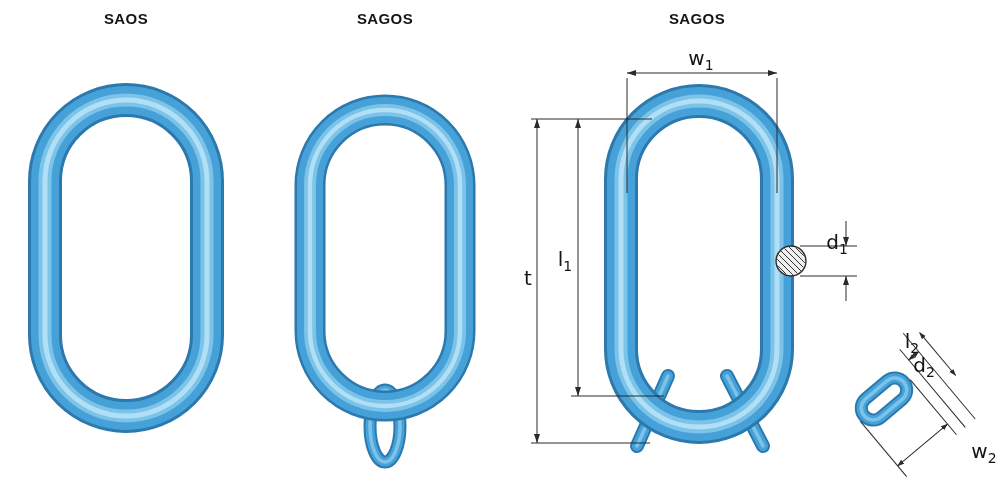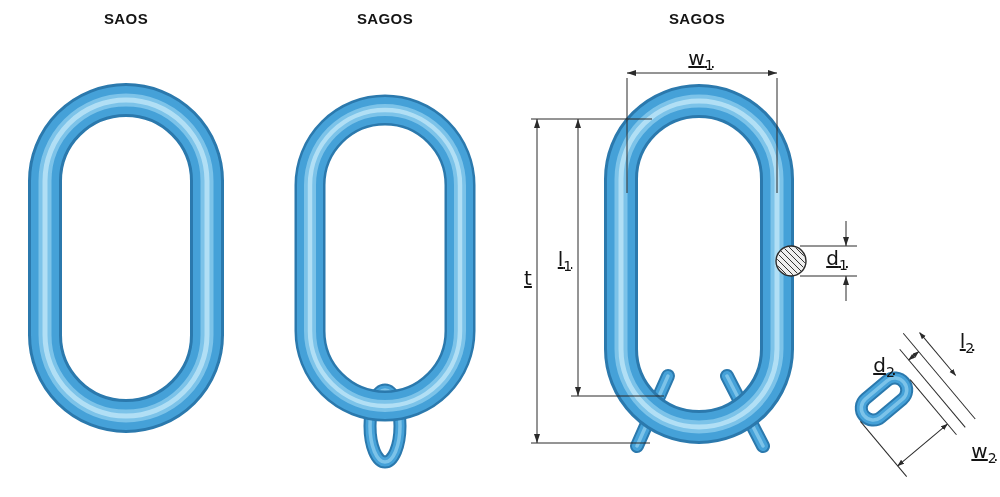--- a/index.html
+++ b/index.html
@@ -2,21 +2,21 @@
 <html style="--ring-body: #45a1d8; --ring-outline: #2b79ad; --ring-highlight: #7cc3e9; --ring-core: #b7e2f6; --dimension-line: #2a2a2a; --text: #141414; --section-fill: #efefef; --section-hatch: #333333;"><head>
 <meta charset="utf-8">
 <style>
   html,body{margin:0;padding:0;background:#ffffff;}
   .canvas{position:relative;width:1000px;height:497px;background:#ffffff;overflow:hidden;
           font-family:"Liberation Sans", sans-serif;border-radius:27px;}
   .canvas svg{position:absolute;left:0;top:0;}
   .fig-title{position:absolute;transform:translateX(-50%);font:600 15px "Liberation Sans",sans-serif;
              color:var(--text,#141414);letter-spacing:.4px;white-space:nowrap;}
   .dim-label{position:absolute;transform:translateX(-50%);font:400 20px "DejaVu Sans",sans-serif;
-             color:var(--text,#141414);white-space:nowrap;line-height:1;text-decoration:underline;}
+             color:var(--text,#141414);white-space:nowrap;line-height:1;}
   .dim-label sub{font-size:14px;line-height:1;}
   .tube-outline{stroke:var(--ring-outline,#2b79ad);fill:none;}
   .tube-body{stroke:var(--ring-body,#45a1d8);fill:none;}
   .tube-high{stroke:var(--ring-highlight,#7cc3e9);fill:none;}
   .tube-core{stroke:var(--ring-core,#b7e2f6);fill:none;opacity:.9;}
   .dim{stroke:var(--dimension-line,#2a2a2a);stroke-width:1;fill:none;}
   .arrowhead{fill:var(--dimension-line,#2a2a2a);}
   .section-circle{fill:var(--section-fill,#efefef);stroke:var(--dimension-line,#2a2a2a);stroke-width:1.4;}
   .hatch{stroke:var(--section-hatch,#333333);stroke-width:1;fill:none;}
 </style>
@@ -132,18 +132,18 @@
     </g>
   </svg>
 
   <div class="fig-title" style="left:126px;top:10px">SAOS</div>
   <div class="fig-title" style="left:385px;top:10px">SAGOS</div>
   <div class="fig-title" style="left:697px;top:10px">SAGOS</div>
 
   <div class="dim-label" style="left:701px;top:48px"><span>w</span><sub>1</sub></div>
   <div class="dim-label" style="left:565px;top:249px"><span>l</span><sub>1</sub></div>
   <div class="dim-label" style="left:528px;top:268px"><span>t</span><sub></sub></div>
-  <div class="dim-label" style="left:837px;top:248px"><span>d</span><sub>1</sub></div>
-  <div class="dim-label" style="left:967px;top:331px"><span>l</span><sub>2</sub></div>
-  <div class="dim-label" style="left:884px;top:355px"><span>d</span><sub>2</sub></div>
+  <div class="dim-label" style="left:837px;top:232px"><span>d</span><sub>1</sub></div>
+  <div class="dim-label" style="left:912px;top:331px"><span>l</span><sub>2</sub></div>
+  <div class="dim-label" style="left:924px;top:355px"><span>d</span><sub>2</sub></div>
   <div class="dim-label" style="left:984px;top:441px"><span>w</span><sub>2</sub></div>
 
 </div>
 
 </body></html>

